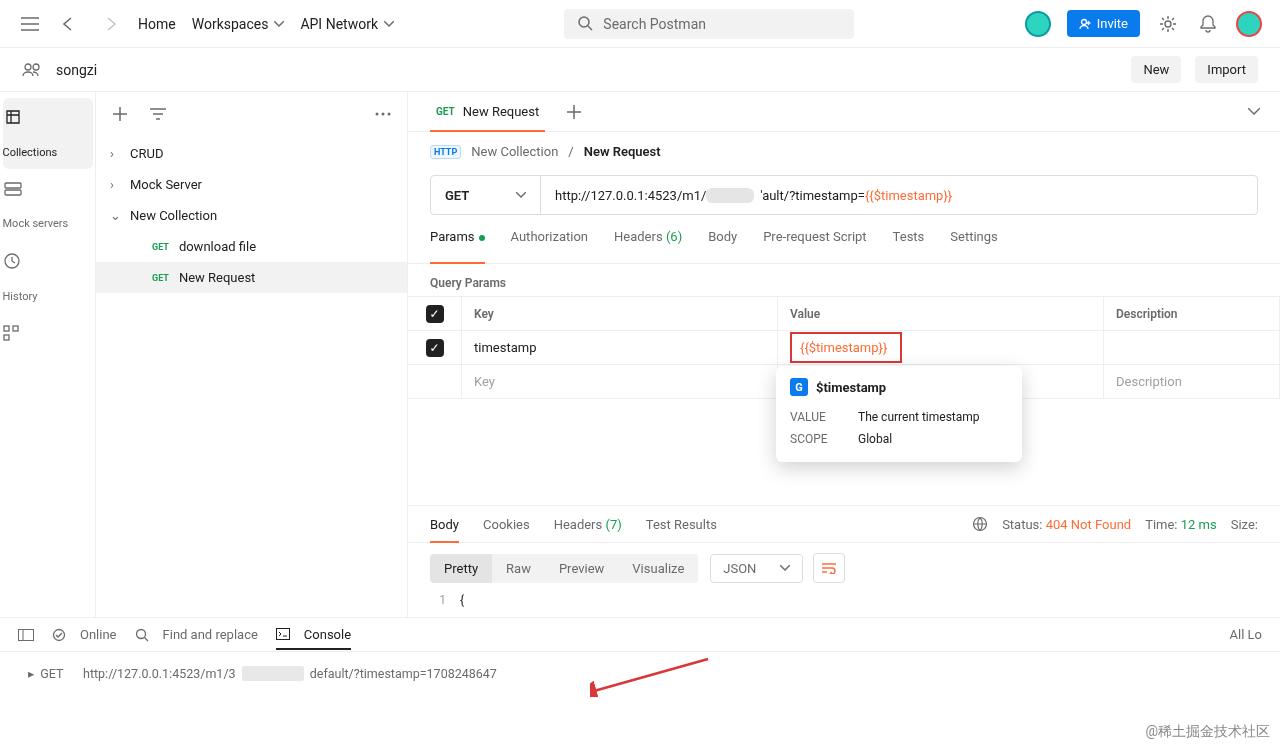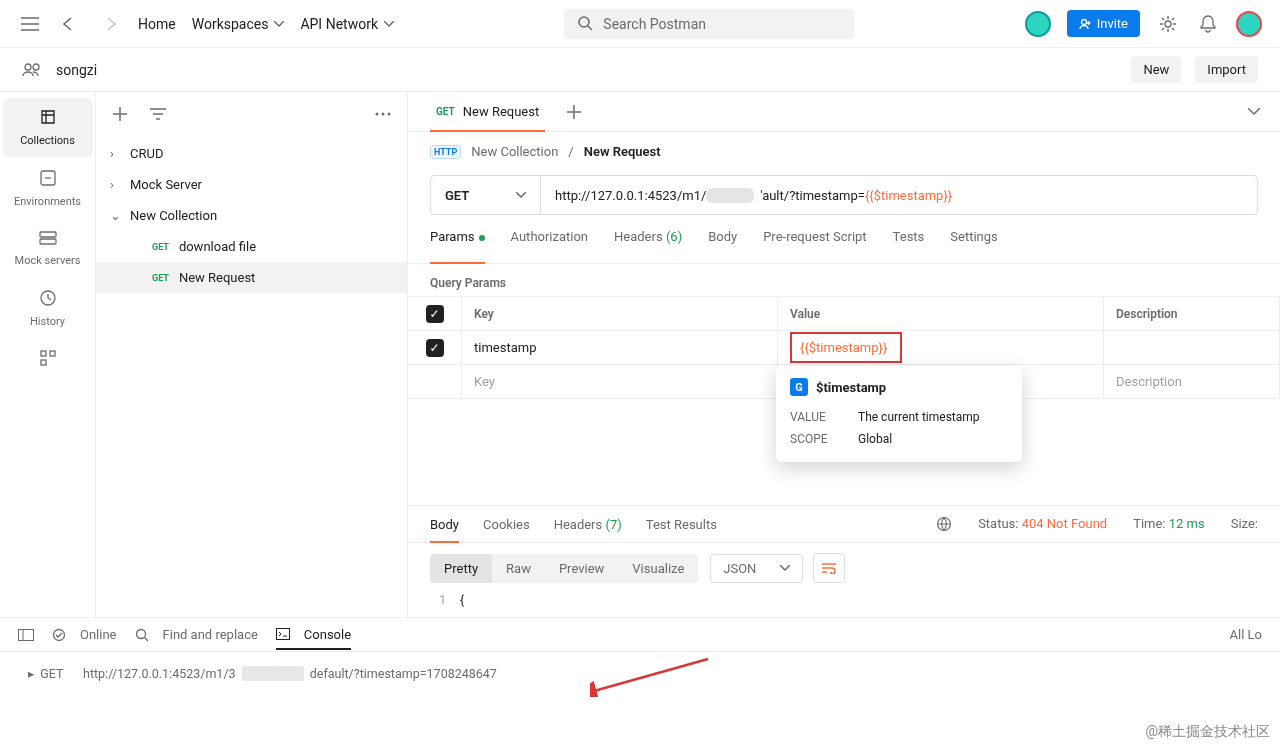--- a/index.html
+++ b/index.html
@@ -14,21 +14,21 @@
   .avatar{width:26px;height:26px;border-radius:50%;background:#2dd4bf;border:2px solid #0a9aa3}
   .avatar.rb{border:2px solid #ef4444}
   
   .wsbar{height:44px;display:flex;align-items:center;padding:0 22px;gap:14px;border-bottom:1px solid #eee}
   .people-icon{color:#6b6b6b}
   .wsname{font-size:14px}
   .chip{background:#f2f2f2;padding:6px 12px;border-radius:4px;font-size:13px;cursor:pointer}
   
   .main{display:flex;height:calc(100% - 48px - 44px - 130px)}
   .rail{width:96px;border-right:1px solid #eee;display:flex;flex-direction:column;align-items:center;padding-top:6px;gap:2px}
-  .rail-item{width:90px;display:flex;flex-direction:column;align-items:center;gap:8px;padding:10px 0;font-size:11px;color:#6b6b6b;cursor:pointer;border-radius:6px}
+  .rail-item{width:90px;display:flex;flex-direction:column;gap:20px;padding:10px 0;font-size:11px;color:#6b6b6b;cursor:pointer;border-radius:6px}
   .rail-item.active{background:#f2f2f2;color:#212121}
   
   .sidebar{width:312px;border-right:1px solid #eee;display:flex;flex-direction:column}
   .side-tools{height:44px;display:flex;align-items:center;padding:0 12px;gap:14px;color:#6b6b6b}
   .tree{padding:2px 0;font-size:13px}
   .tree-row{display:flex;align-items:center;gap:10px;padding:8px 14px;cursor:pointer}
   .tree-row.indent2{padding-left:56px}
   .tree-row.sel{background:#f2f2f2}
   .method-tag{font-size:9px;font-weight:700;color:#1a9e52}
   .chev{color:#6b6b6b;width:10px;display:inline-block}
@@ -71,21 +71,21 @@
   .ac-head{display:flex;align-items:center;gap:8px;margin-bottom:10px}
   .ac-badge{background:#097bed;color:#fff;font-weight:700;font-size:11px;width:18px;height:18px;border-radius:3px;display:flex;align-items:center;justify-content:center}
   .ac-row{display:flex;gap:18px;font-size:12px;padding:4px 0}
   .ac-row .k{color:#6b6b6b;width:50px}
   
   .resp{border-top:1px solid #eee;margin-top:auto}
   .resp-tabs{display:flex;align-items:center;gap:24px;padding:10px 22px 0;font-size:13px;color:#6b6b6b;border-bottom:1px solid #eee}
   .resp-tab{padding-bottom:10px;cursor:pointer;position:relative}
   .resp-tab.active{color:#212121}
   .resp-tab.active::after{content:"";position:absolute;left:0;right:0;bottom:-1px;height:2px;background:#ff6c37}
-  .resp-meta{margin-left:auto;display:flex;gap:26px;padding-bottom:10px;color:#6b6b6b}
+  .resp-meta{margin-left:auto;display:flex;align-items:center;gap:14px;padding-bottom:10px;color:#6b6b6b}
   .orange{color:#ff6c37}.green{color:#1a9e52}
   .resp-toolbar{display:flex;align-items:center;gap:0;padding:10px 22px}
   .seg{display:flex;background:#f2f2f2;border-radius:4px;overflow:hidden}
   .seg button{border:none;background:transparent;padding:7px 14px;font-size:13px;color:#6b6b6b;cursor:pointer}
   .seg button.on{background:#e4e4e4;color:#212121}
   .json-dd{margin-left:12px;border:1px solid #ddd;border-radius:4px;padding:6px 12px;font-size:13px;color:#6b6b6b;display:flex;align-items:center;gap:24px;cursor:pointer}
   .wrap-btn{margin-left:10px;width:32px;height:30px;border:1px solid #ddd;border-radius:4px;display:flex;align-items:center;justify-content:center;color:#ff6c37;cursor:pointer}
   .code{padding:0 22px 10px;font-family:ui-monospace,Menlo,monospace;font-size:12px;display:flex;gap:14px}
   .ln{color:#a0a0a0;width:16px;text-align:right}
   
@@ -178,27 +178,20 @@
 </div>
 
 <div class="main">
 
   <div class="rail">
     <div class="rail-item active">
         <svg width="20" height="18">
           <path d="M4 3h12v12H4zM4 7h12M8 3v12" fill="none" stroke="#212121" stroke-width="1.3"></path>
         </svg>
         <span>Collections</span>
-      </div>
-    <div class="rail-item">
-        <svg width="18" height="18">
-          <rect x="2" y="2" width="14" height="14" rx="2" fill="none" stroke="#6b6b6b" stroke-width="1.3"></rect>
-          <path d="M6 9h6" stroke="#6b6b6b" stroke-width="1.3"></path>
-        </svg>
-        <span>Environments</span>
       </div>
     <div class="rail-item">
         <svg width="20" height="16">
           <rect x="2" y="2" width="16" height="5" rx="1" fill="none" stroke="#6b6b6b" stroke-width="1.3"></rect>
           <rect x="2" y="9" width="16" height="5" rx="1" fill="none" stroke="#6b6b6b" stroke-width="1.3"></rect>
         </svg>
         <span>Mock servers</span>
       </div>
     <div class="rail-item">
         <svg width="18" height="18">

